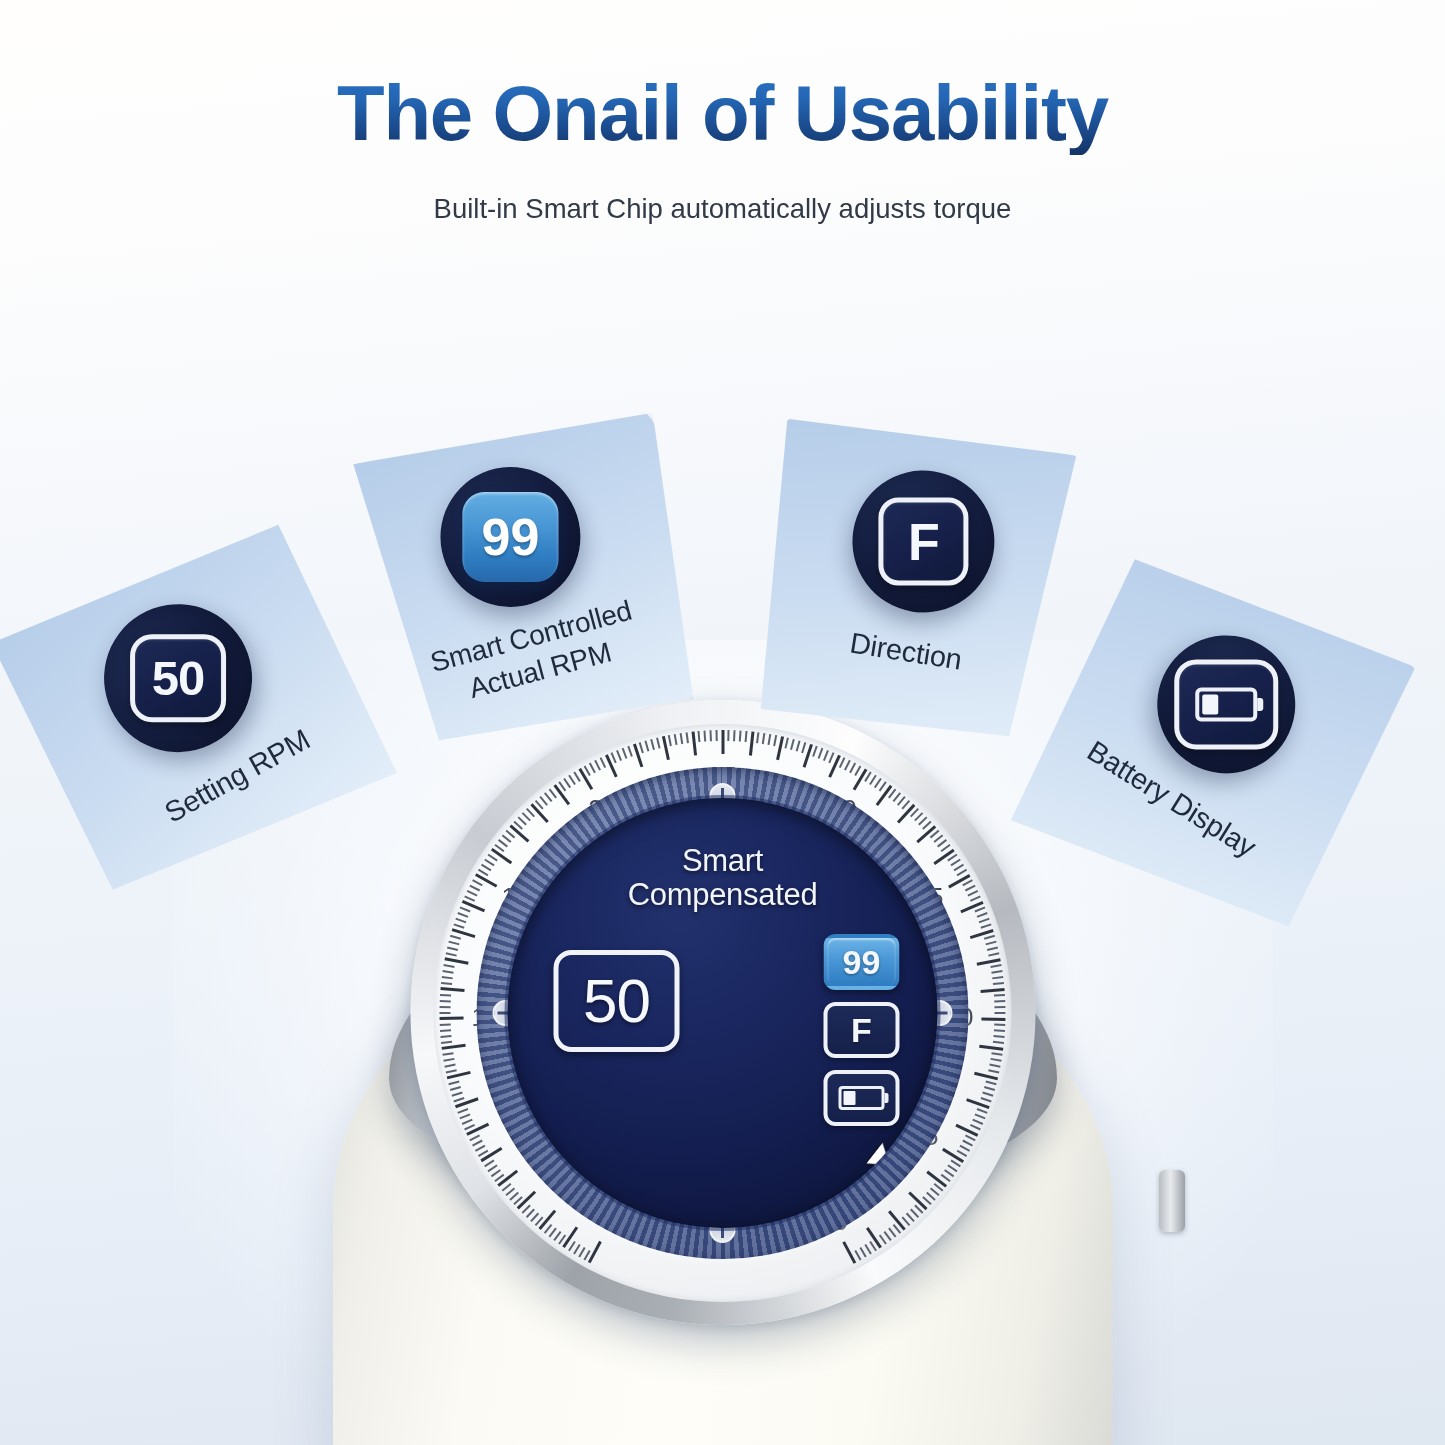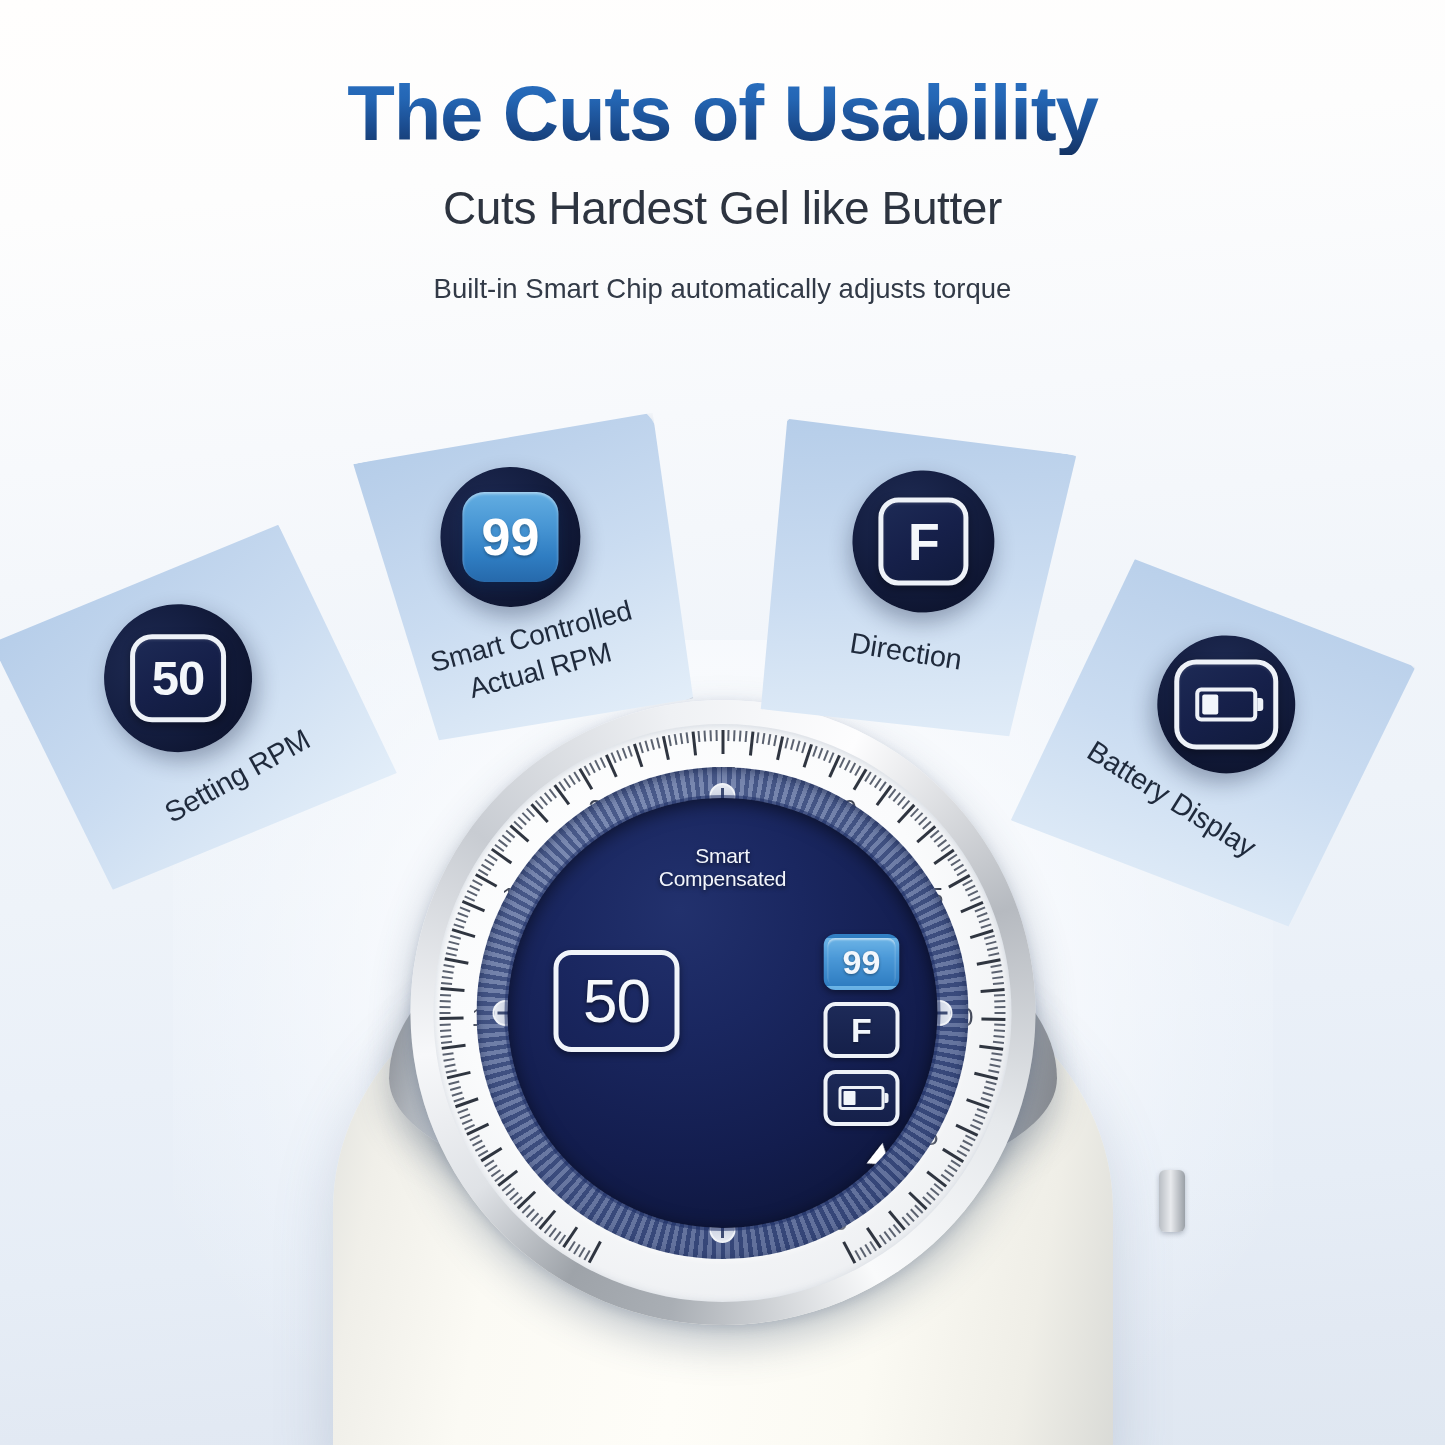--- a/index.html
+++ b/index.html
@@ -390,21 +390,21 @@
     box-shadow: inset 0 4px 18px rgba(0,0,0,0.55), 0 0 0 3px rgba(30,45,100,0.55);
     overflow: hidden;
   }
 
   .dial-title {
     position: absolute;
     left: 0; right: 0;
     top: 46px;
     text-align: center;
     color: #f2f5fb;
-    font-size: 21px;
+    font-size: 31px;
     font-weight: 500;
     line-height: 1.12;
     white-space: pre-line;
     text-shadow: 0 2px 4px rgba(0,0,0,0.55);
     letter-spacing: -0.3px;
   }
 
   .rpm-box {
     position: absolute;
     left: 46px;
@@ -490,22 +490,21 @@
     transform: rotate(38deg);
     filter: drop-shadow(0 1px 2px rgba(0,0,0,0.5));
   }
 </style>
 </head>
 <body>
 
 <div class="bg-glow"></div>
 
 <div class="header">
-  <div class="headline">The Cuts of Usability</div>
-  <div class="subhead">Cuts Hardest Gel like Butter</div>
+  <div class="headline">The Onail of Usability</div>
   <div class="desc">
     <div>Built-in Smart Chip automatically adjusts torque</div>
   </div>
 </div>
 
 <div class="cards">
 
   <div class="card card-1">
     <div class="card-inner">
       <div class="icon-circle">

